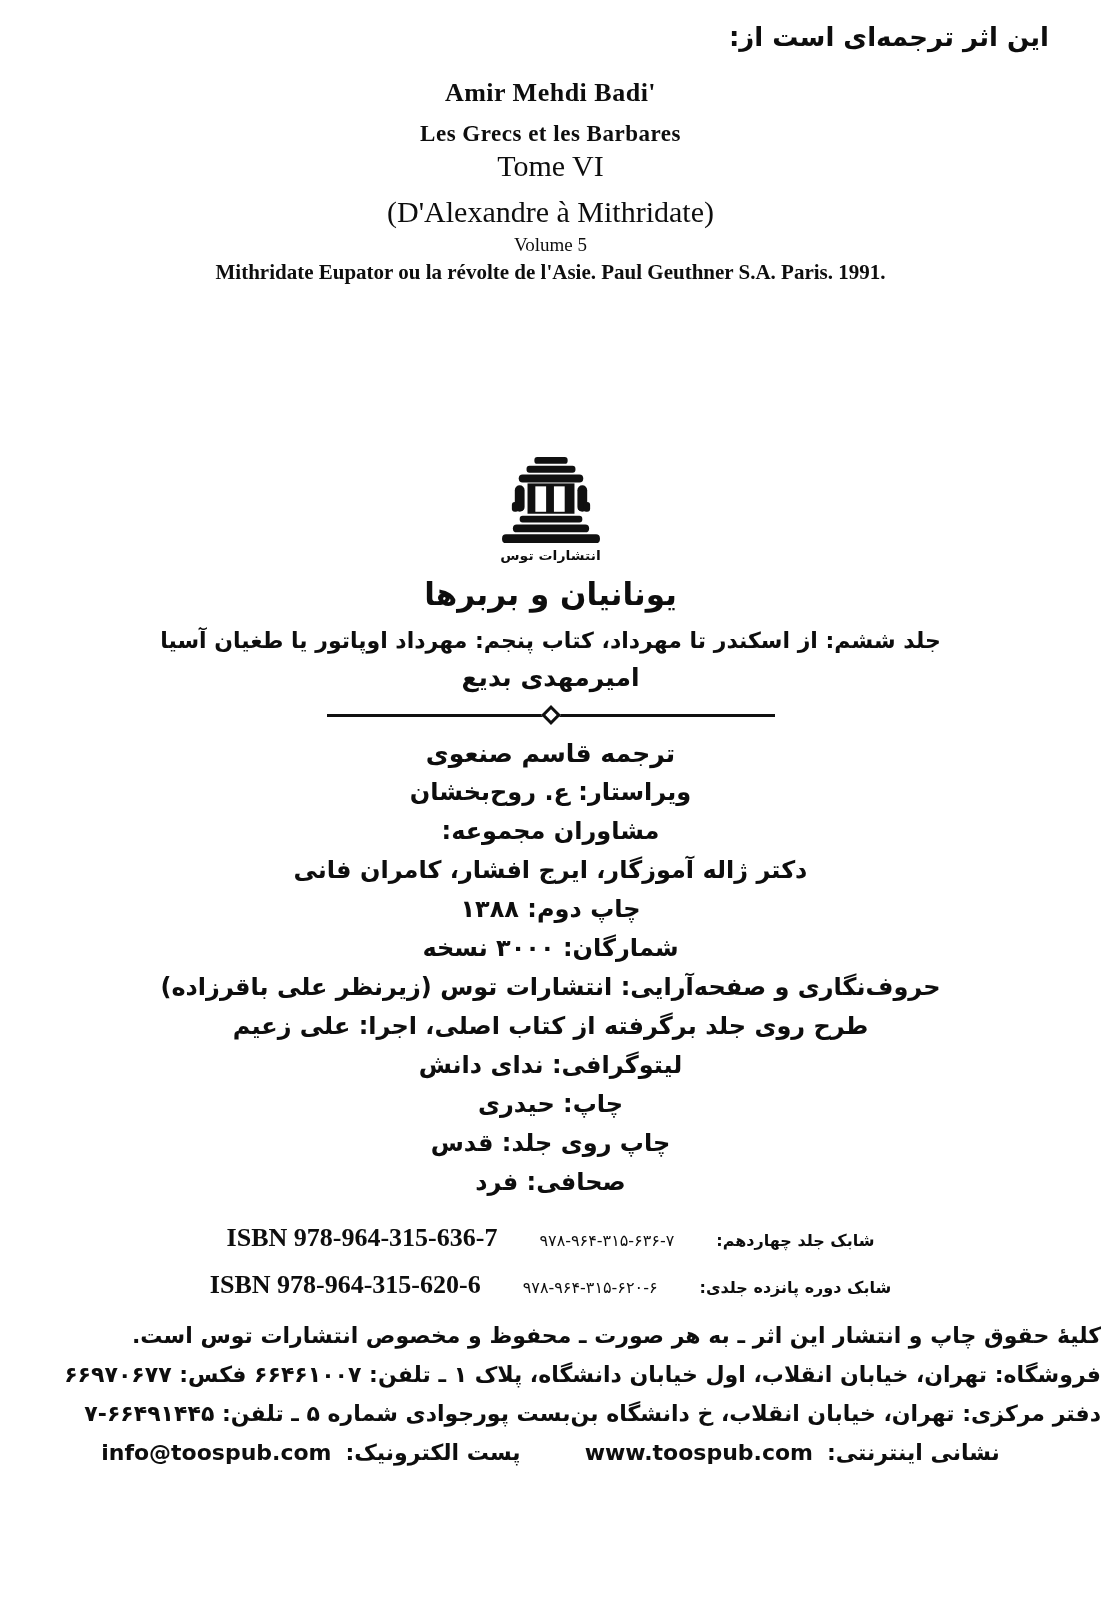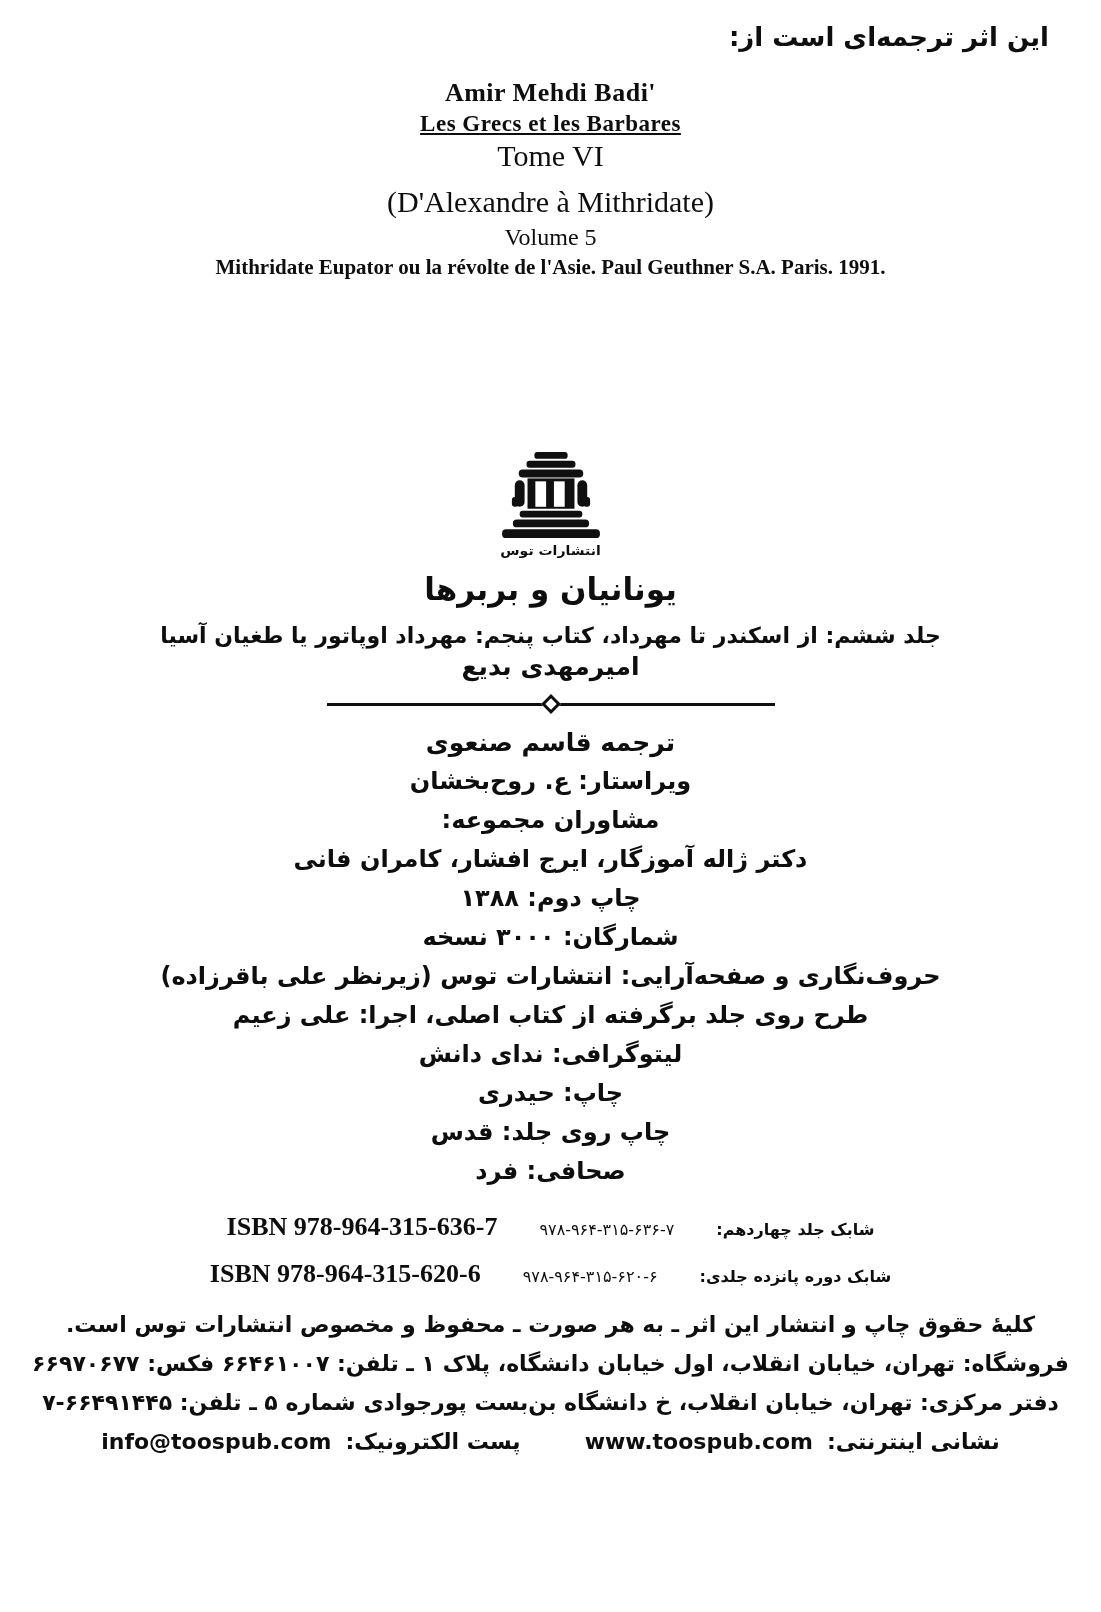--- a/index.html
+++ b/index.html
@@ -12,56 +12,56 @@
   .center{text-align:center;}
   .nowrap{white-space:nowrap;}
 
   .top-note{
     margin-top:22px;padding-right:52px;text-align:right;
     font-size:26px;font-weight:700;padding-left:36px;
   }
 
   .french-block{margin-top:26px;text-align:center;font-family:"Liberation Serif",serif;}
   .fr-author{font-size:26px;font-weight:700;letter-spacing:.5px;}
-  .fr-title{font-size:23px;font-weight:700;margin-top:3px;letter-spacing:.5px;text-decoration:underline;}
+  .fr-title{font-size:23px;font-weight:700;margin-top:13px;letter-spacing:.5px;}
   .fr-tome{font-size:30px;margin-top:2px;}
   .fr-paren{font-size:30px;margin-top:12px;}
-  .fr-volume{font-size:24px;margin-top:5px;}
+  .fr-volume{font-size:19px;margin-top:5px;}
   .fr-imprint{font-size:21px;margin-top:4px;font-weight:600;}
 
   .logo-wrap{margin-top:172px;text-align:center;}
   .logo-svg{display:block;margin:0 auto;}
   .logo-caption{
     font-size:14px;font-weight:700;margin-top:1px;direction:rtl;
     transform:scaleY(.9);letter-spacing:-1px;
   }
 
   .book-title{font-size:31px;font-weight:700;margin-top:12px;}
   .book-subtitle{font-size:22px;font-weight:700;margin-top:16px;}
-  .book-author{font-size:25px;font-weight:700;margin-top:4px;}
+  .book-author{font-size:25px;font-weight:700;margin-top:10px;}
 
   .divider{display:flex;align-items:center;justify-content:center;width:448px;margin:16px auto 0;}
   .divider .line{flex:1;height:3px;background:#101010;}
   .divider .diamond{width:8px;height:8px;border:3px solid #101010;background:#fff;transform:rotate(45deg);margin:0 1px;flex:0 0 auto;}
 
   .credits{margin-top:12px;}
   .credit-line{font-size:24px;font-weight:700;line-height:39px;text-align:center;}
   .credit-line.first{font-size:25px;}
 
   .isbn-block{margin-top:16px;}
   .isbn-row{
     display:flex;direction:rtl;justify-content:center;align-items:baseline;
     gap:42px;line-height:40px;margin-top:4px;
   }
   .isbn-label{font-size:16px;font-weight:700;}
   .isbn-fa{font-size:16px;font-weight:400;direction:ltr;unicode-bidi:isolate;letter-spacing:1px;}
   .isbn-en{font-size:26px;font-weight:700;font-family:"Liberation Serif",serif;direction:ltr;unicode-bidi:isolate;}
 
   .bottom-lines{margin-top:8px;}
-  .bottom-line{font-size:22px;font-weight:700;line-height:39px;text-align:center;}
+  .bottom-line{font-size:22px;font-weight:700;line-height:39px;text-align:right;}
   .web-line{display:flex;direction:rtl;justify-content:center;align-items:baseline;gap:14px;font-size:22px;font-weight:700;line-height:40px;}
   .latin{direction:ltr;unicode-bidi:isolate;font-family:"DejaVu Sans",sans-serif;font-weight:700;}
   .gap-lg{width:36px;}
 </style>
 </head>
 <body>
 
 <div class="page">
 
   <div class="top-note fa">این اثر ترجمه‌ای است از:</div>

